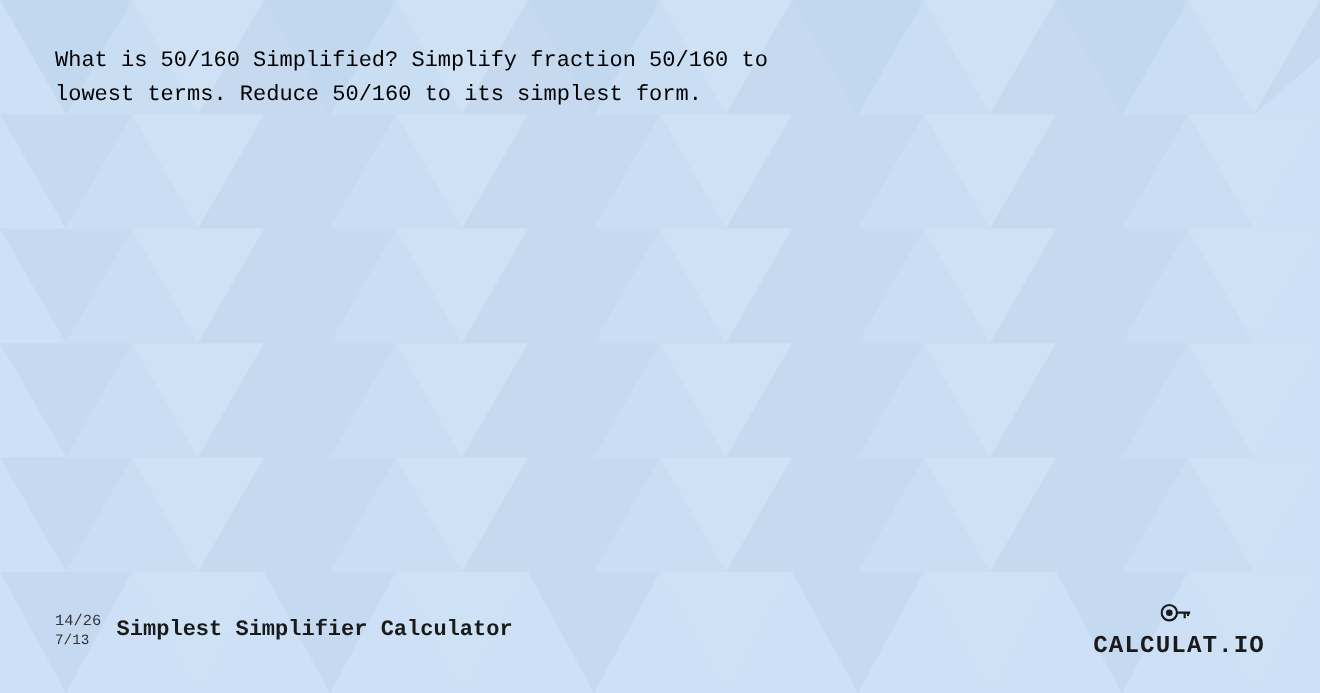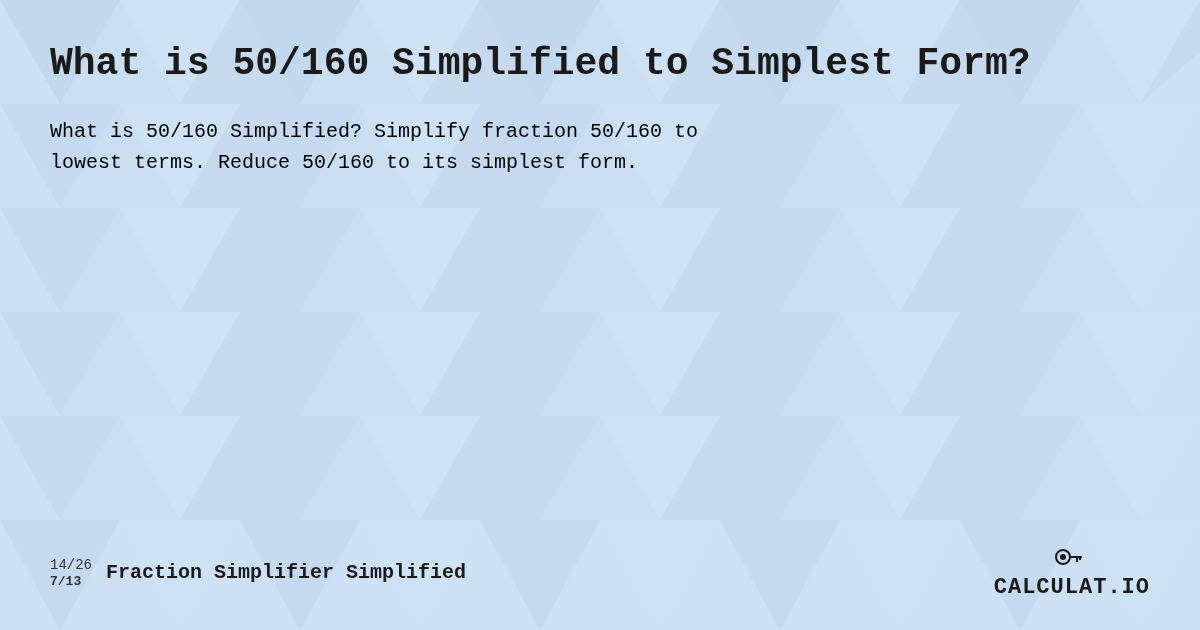--- a/index.html
+++ b/index.html
@@ -63,21 +63,20 @@
       color: #333;
       font-family: 'Courier New', Courier, monospace;
       line-height: 1.2;
     }
 
     .footer-fraction-bottom {
       font-size: 13px;
       color: #333;
       font-family: 'Courier New', Courier, monospace;
       line-height: 1.2;
-      font-weight: bold;
     }
 
     .footer-title {
       font-size: 20px;
       font-weight: bold;
       color: #1a1a1a;
       font-family: 'Courier New', Courier, monospace;
       margin-left: 8px;
     }
 
@@ -230,32 +229,31 @@
   <polygon points="360,520 480,520 420,630" fill="#d0e4f5" opacity="0.35"></polygon>
   <polygon points="480,520 600,520 540,630" fill="#b8d0e8" opacity="0.4"></polygon>
   <polygon points="600,520 720,520 660,630" fill="#d0e4f5" opacity="0.35"></polygon>
   <polygon points="720,520 840,520 780,630" fill="#b8d0e8" opacity="0.4"></polygon>
   <polygon points="840,520 960,520 900,630" fill="#d0e4f5" opacity="0.35"></polygon>
   <polygon points="960,520 1080,520 1020,630" fill="#b8d0e8" opacity="0.4"></polygon>
   <polygon points="1080,520 1200,520 1140,630" fill="#d0e4f5" opacity="0.35"></polygon>
 </svg>
 
 <div class="content-wrapper">
-  <h1 class="main-title">What is 50/160 Simplified to Simplest Form?</h1>
 
   <p class="description">What is 50/160 Simplified?  Simplify fraction 50/160 to<br>lowest terms.  Reduce 50/160 to its simplest form.</p>
 
 
   <div class="footer">
     <div class="footer-left-group">
       <div class="footer-fractions">
         <span class="footer-fraction-top">14/26</span>
         <span class="footer-fraction-bottom">7/13</span>
       </div>
-      <span class="footer-title">Fraction Simplifier Simplified</span>
+      <span class="footer-title">Simplest Simplifier Calculator</span>
     </div>
 
     <div class="logo-text">
       <span style="margin-right:6px; font-size:22px;">
         
         <svg width="28" height="22" viewBox="0 0 28 22" fill="none" xmlns="http://www.w3.org/2000/svg">
           <circle cx="8" cy="11" r="7" stroke="#1a1a1a" stroke-width="2" fill="none"></circle>
           <circle cx="8" cy="11" r="3" fill="#1a1a1a"></circle>
           <line x1="15" y1="11" x2="27" y2="11" stroke="#1a1a1a" stroke-width="2"></line>
           <line x1="22" y1="11" x2="22" y2="16" stroke="#1a1a1a" stroke-width="2"></line>

